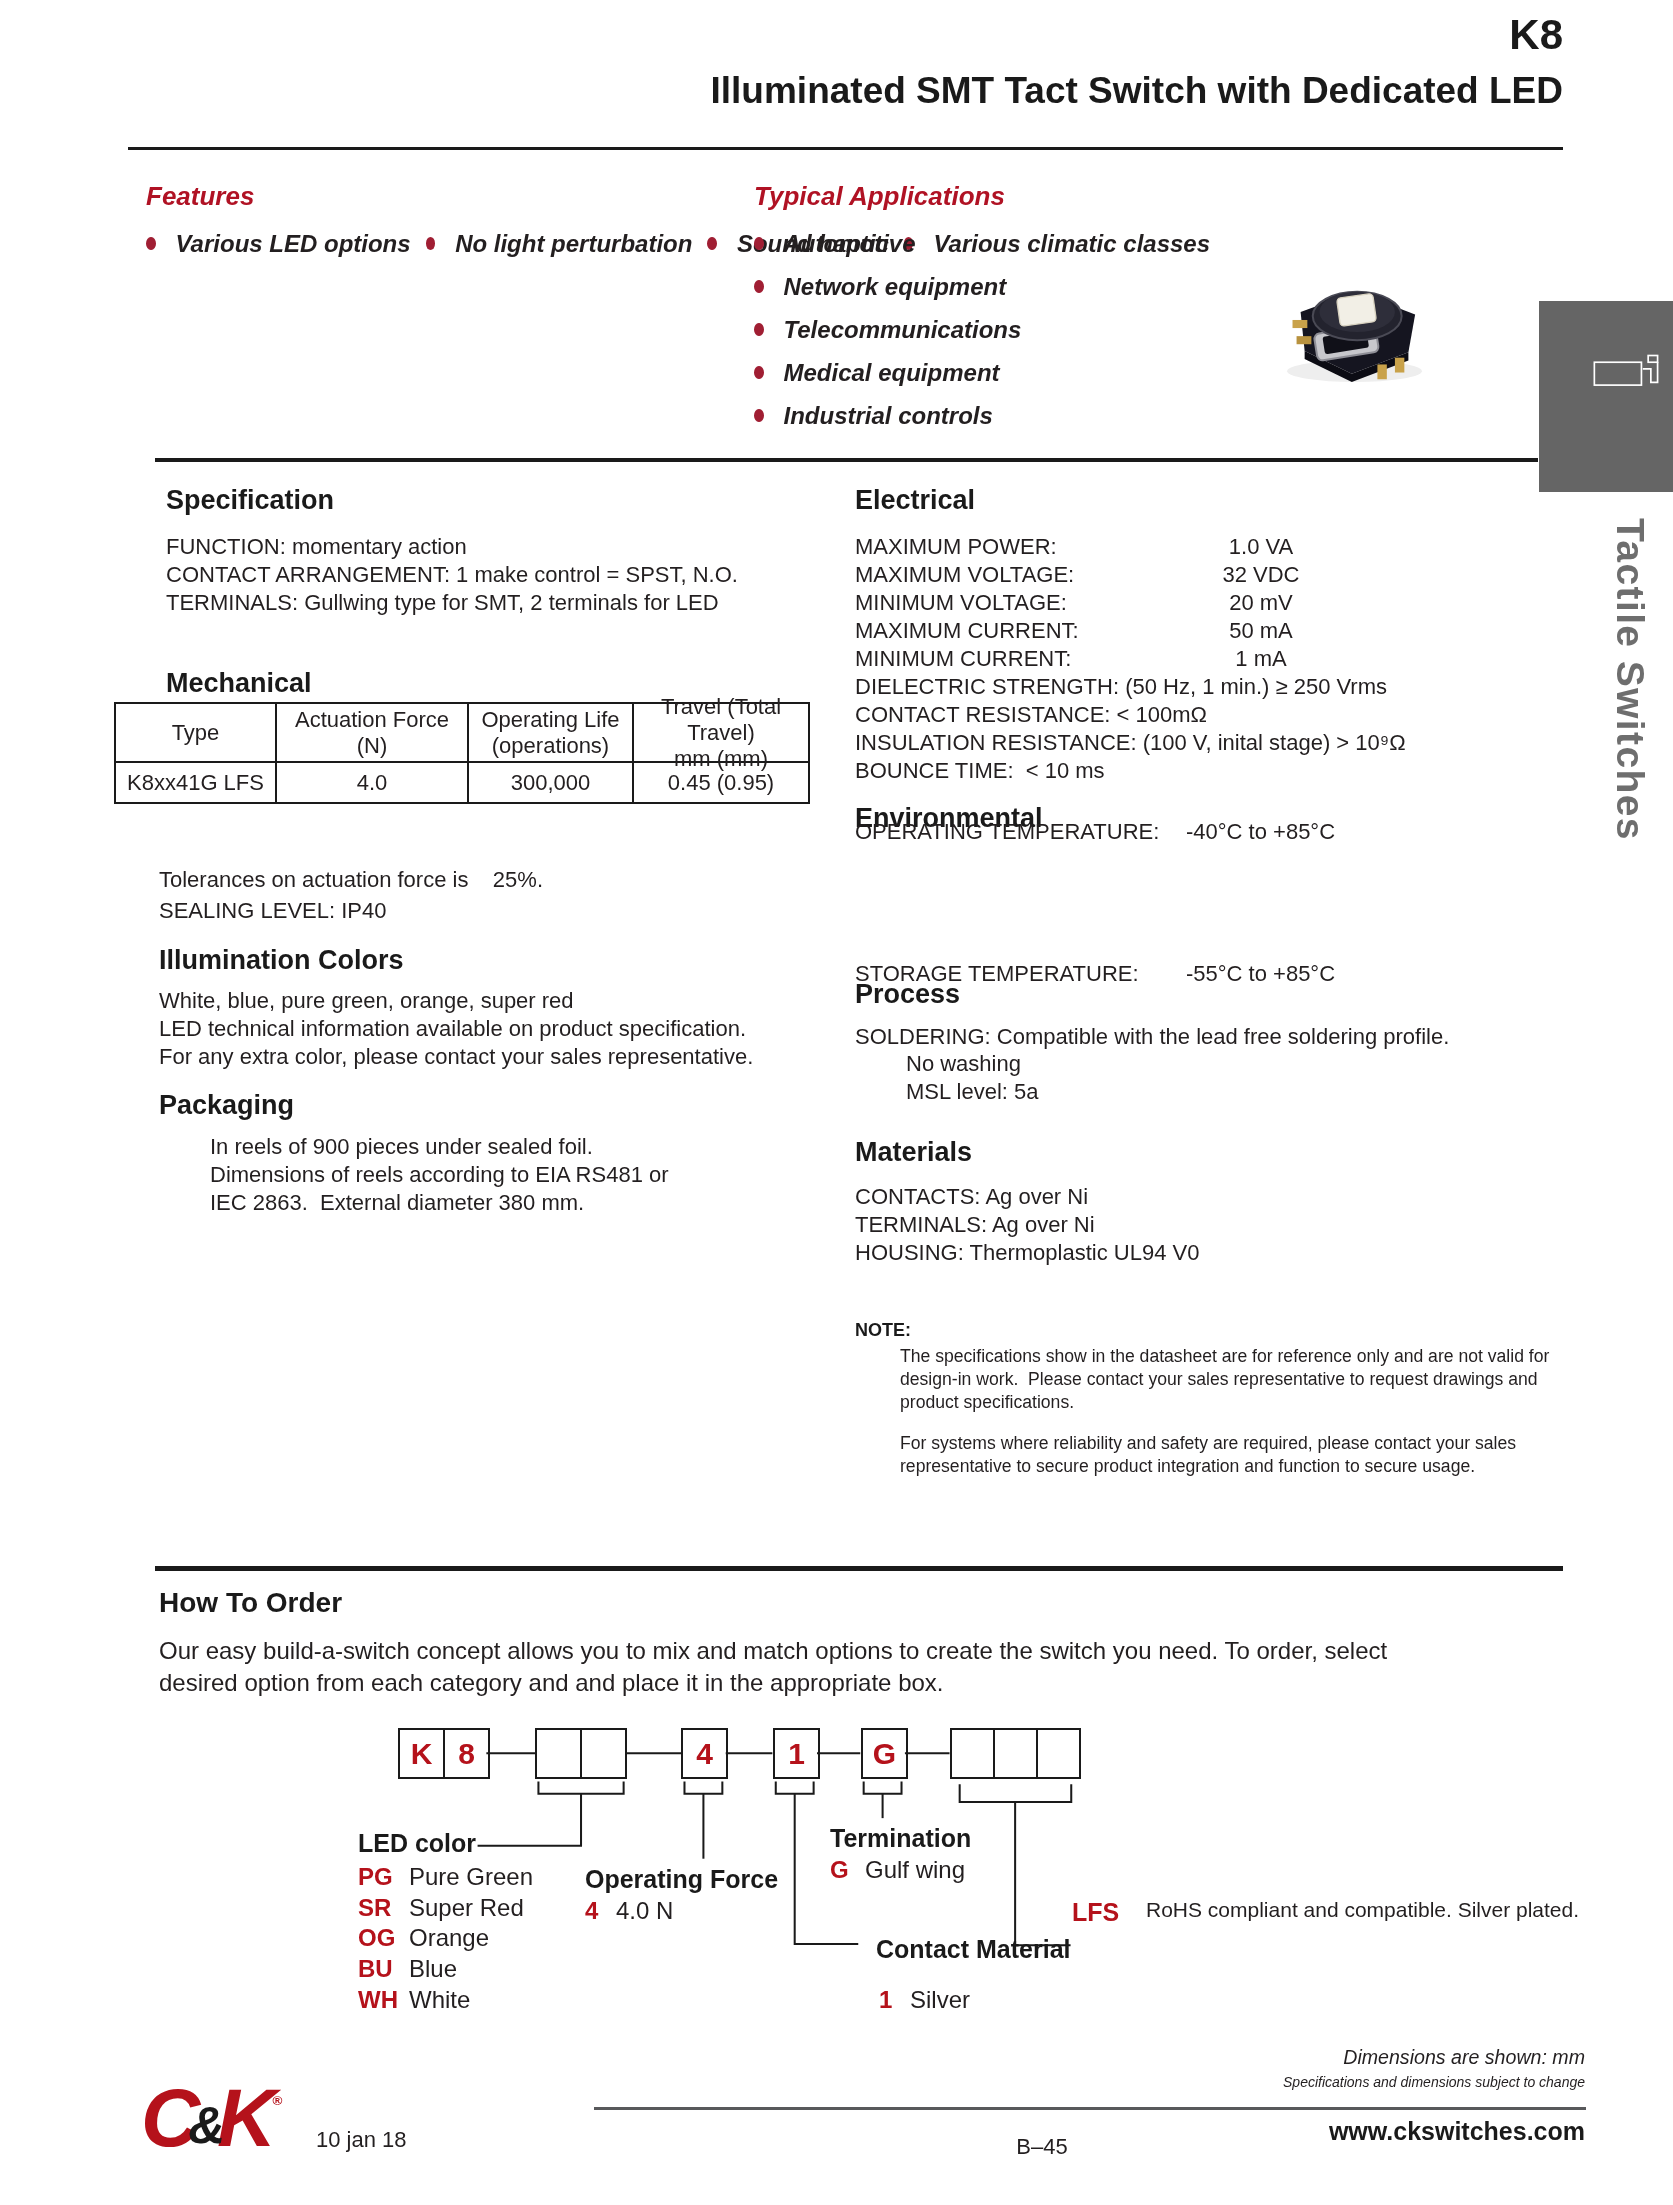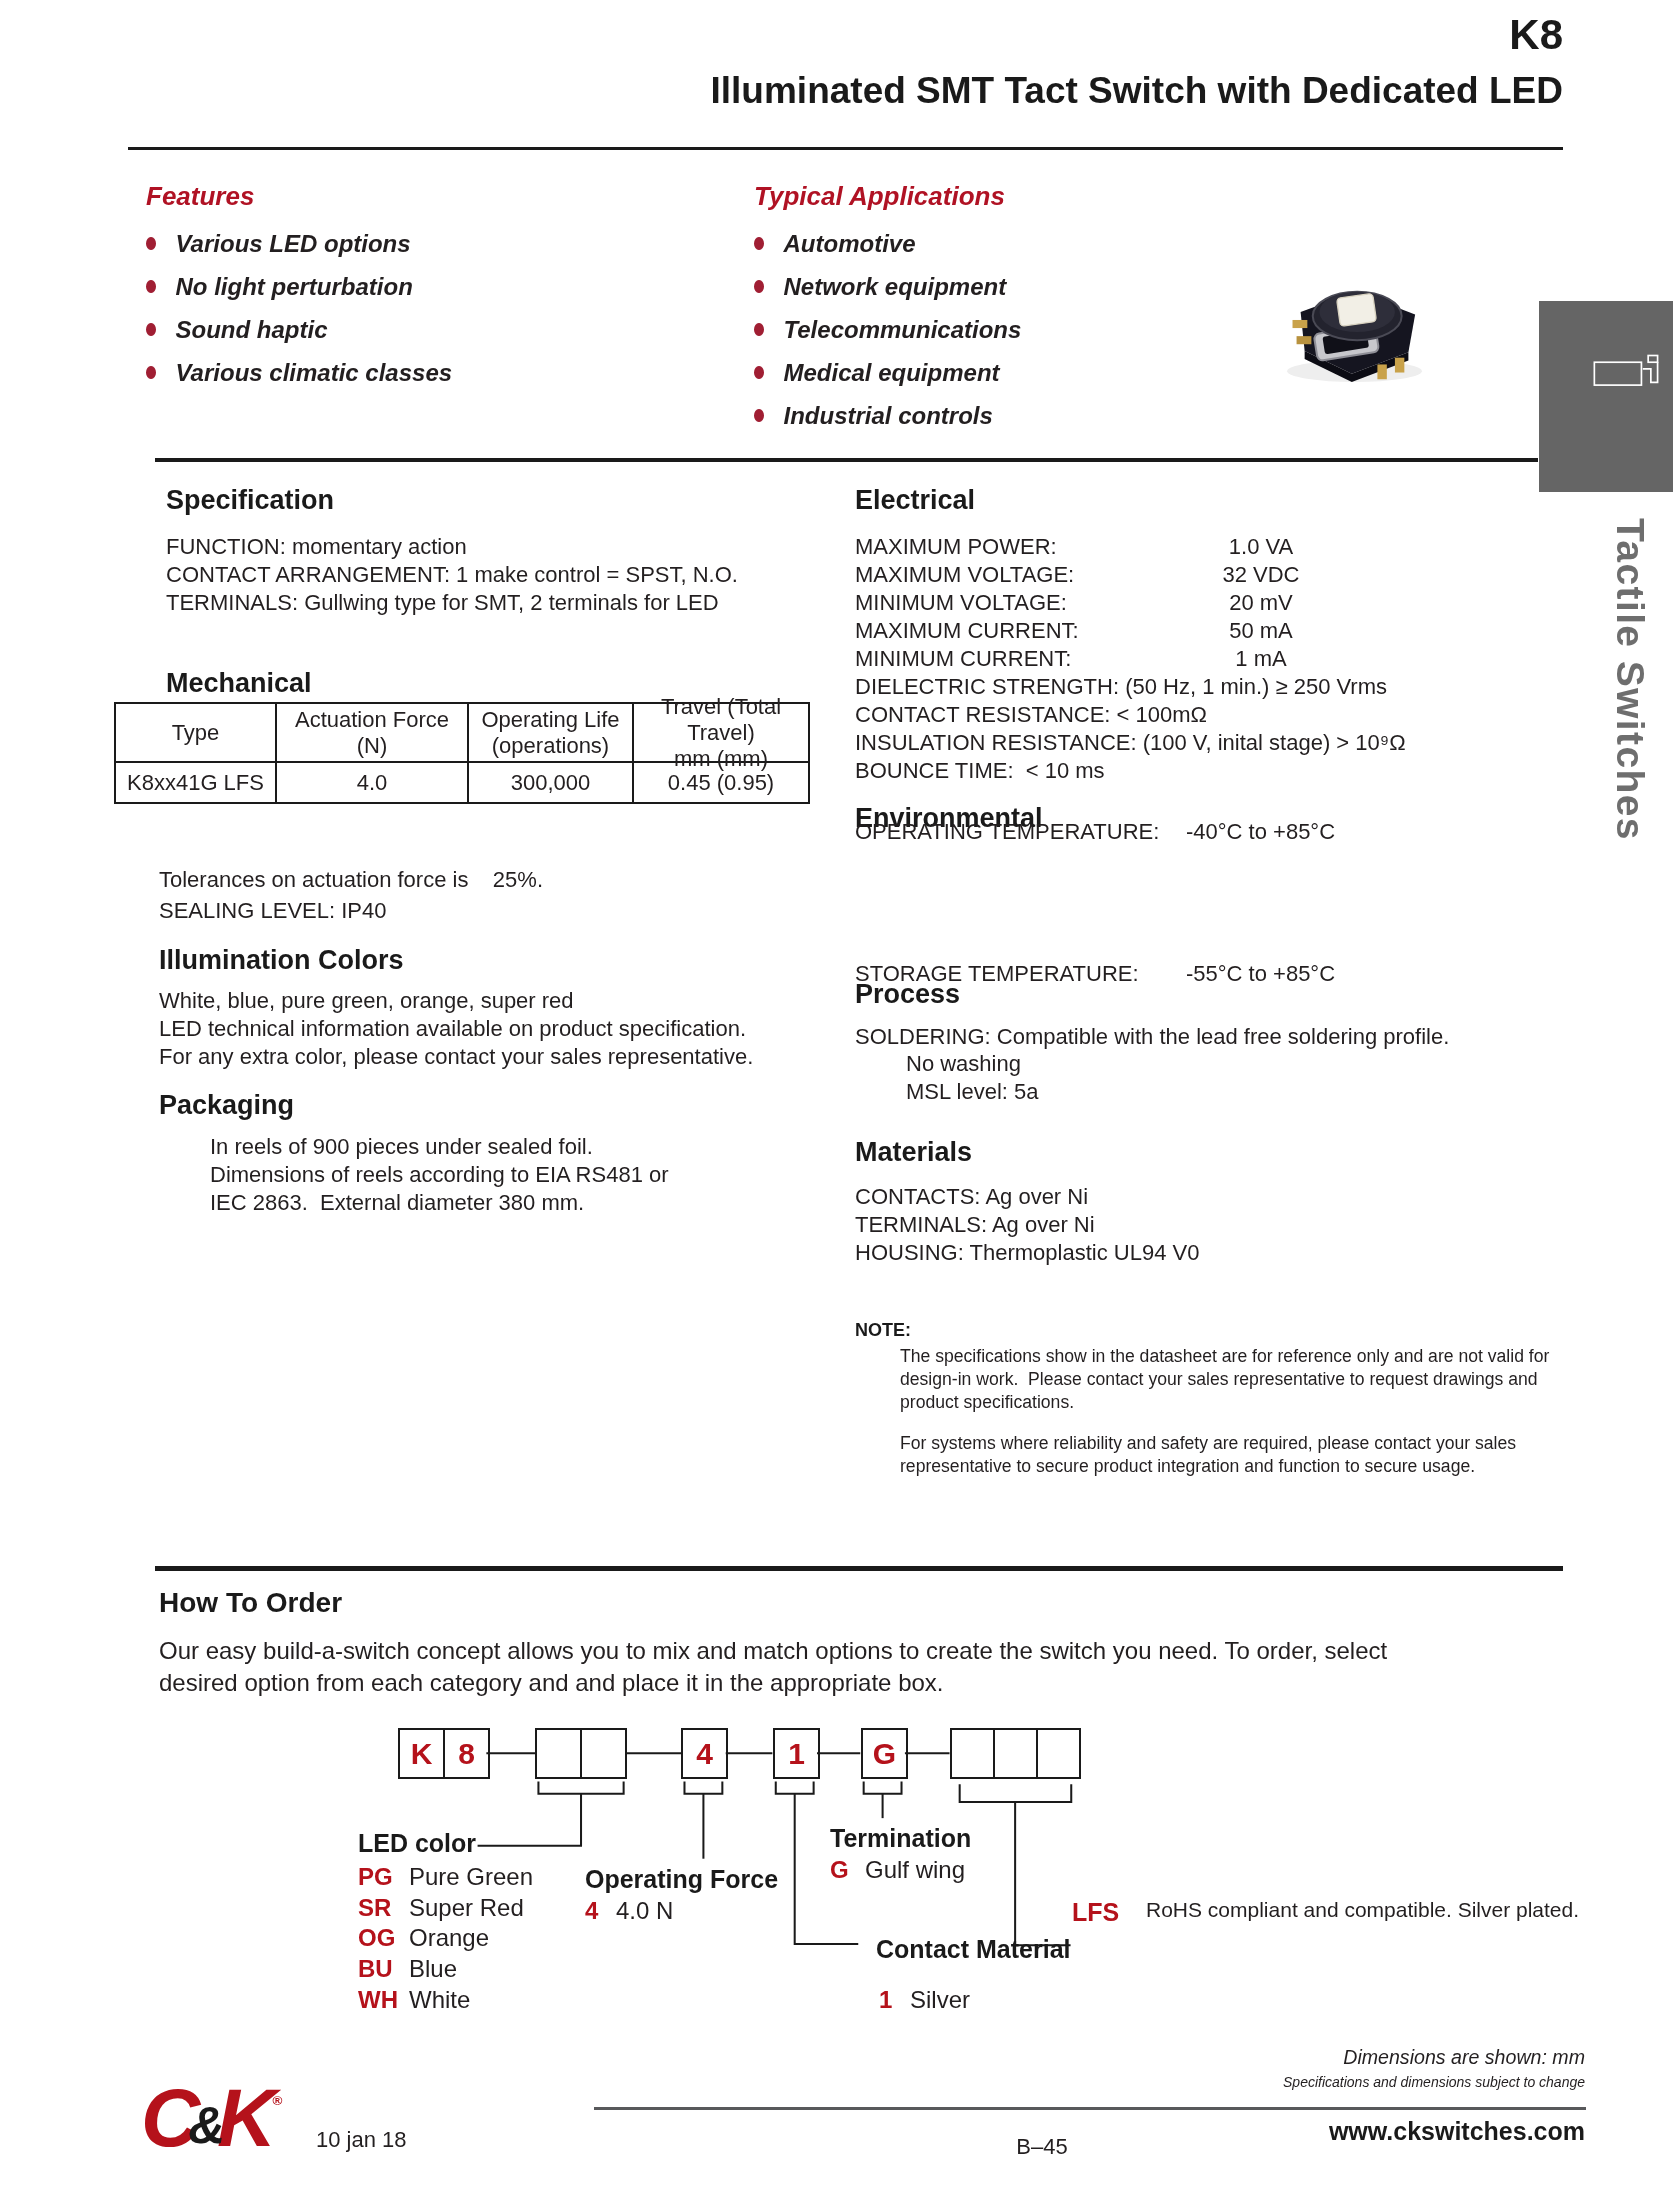--- a/index.html
+++ b/index.html
@@ -65,21 +65,21 @@
 <body>
 
 <div class="page">
 
   <div class="abs prod-code t">K8</div>
   <div class="abs doc-title t">Illuminated SMT Tact Switch with Dedicated LED</div>
   <div class="abs rule" style="left:128px;top:147px;width:1435px;height:3.4px;"></div>
 
   <div class="abs" style="left:146px;top:181px;">
     <div class="sec-red t">Features</div>
-    <div style="margin-top:17.6px;display:flex;flex-direction:column;gap:15px;">
+    <div style="margin-top:17.6px;display:flex;flex-direction:row;gap:15px;">
       <div class="bullet-row">
           <span class="dot"></span>
           <span class="bullet-text t">Various LED options</span>
         </div>
       <div class="bullet-row">
           <span class="dot"></span>
           <span class="bullet-text t">No light perturbation</span>
         </div>
       <div class="bullet-row">
           <span class="dot"></span>

